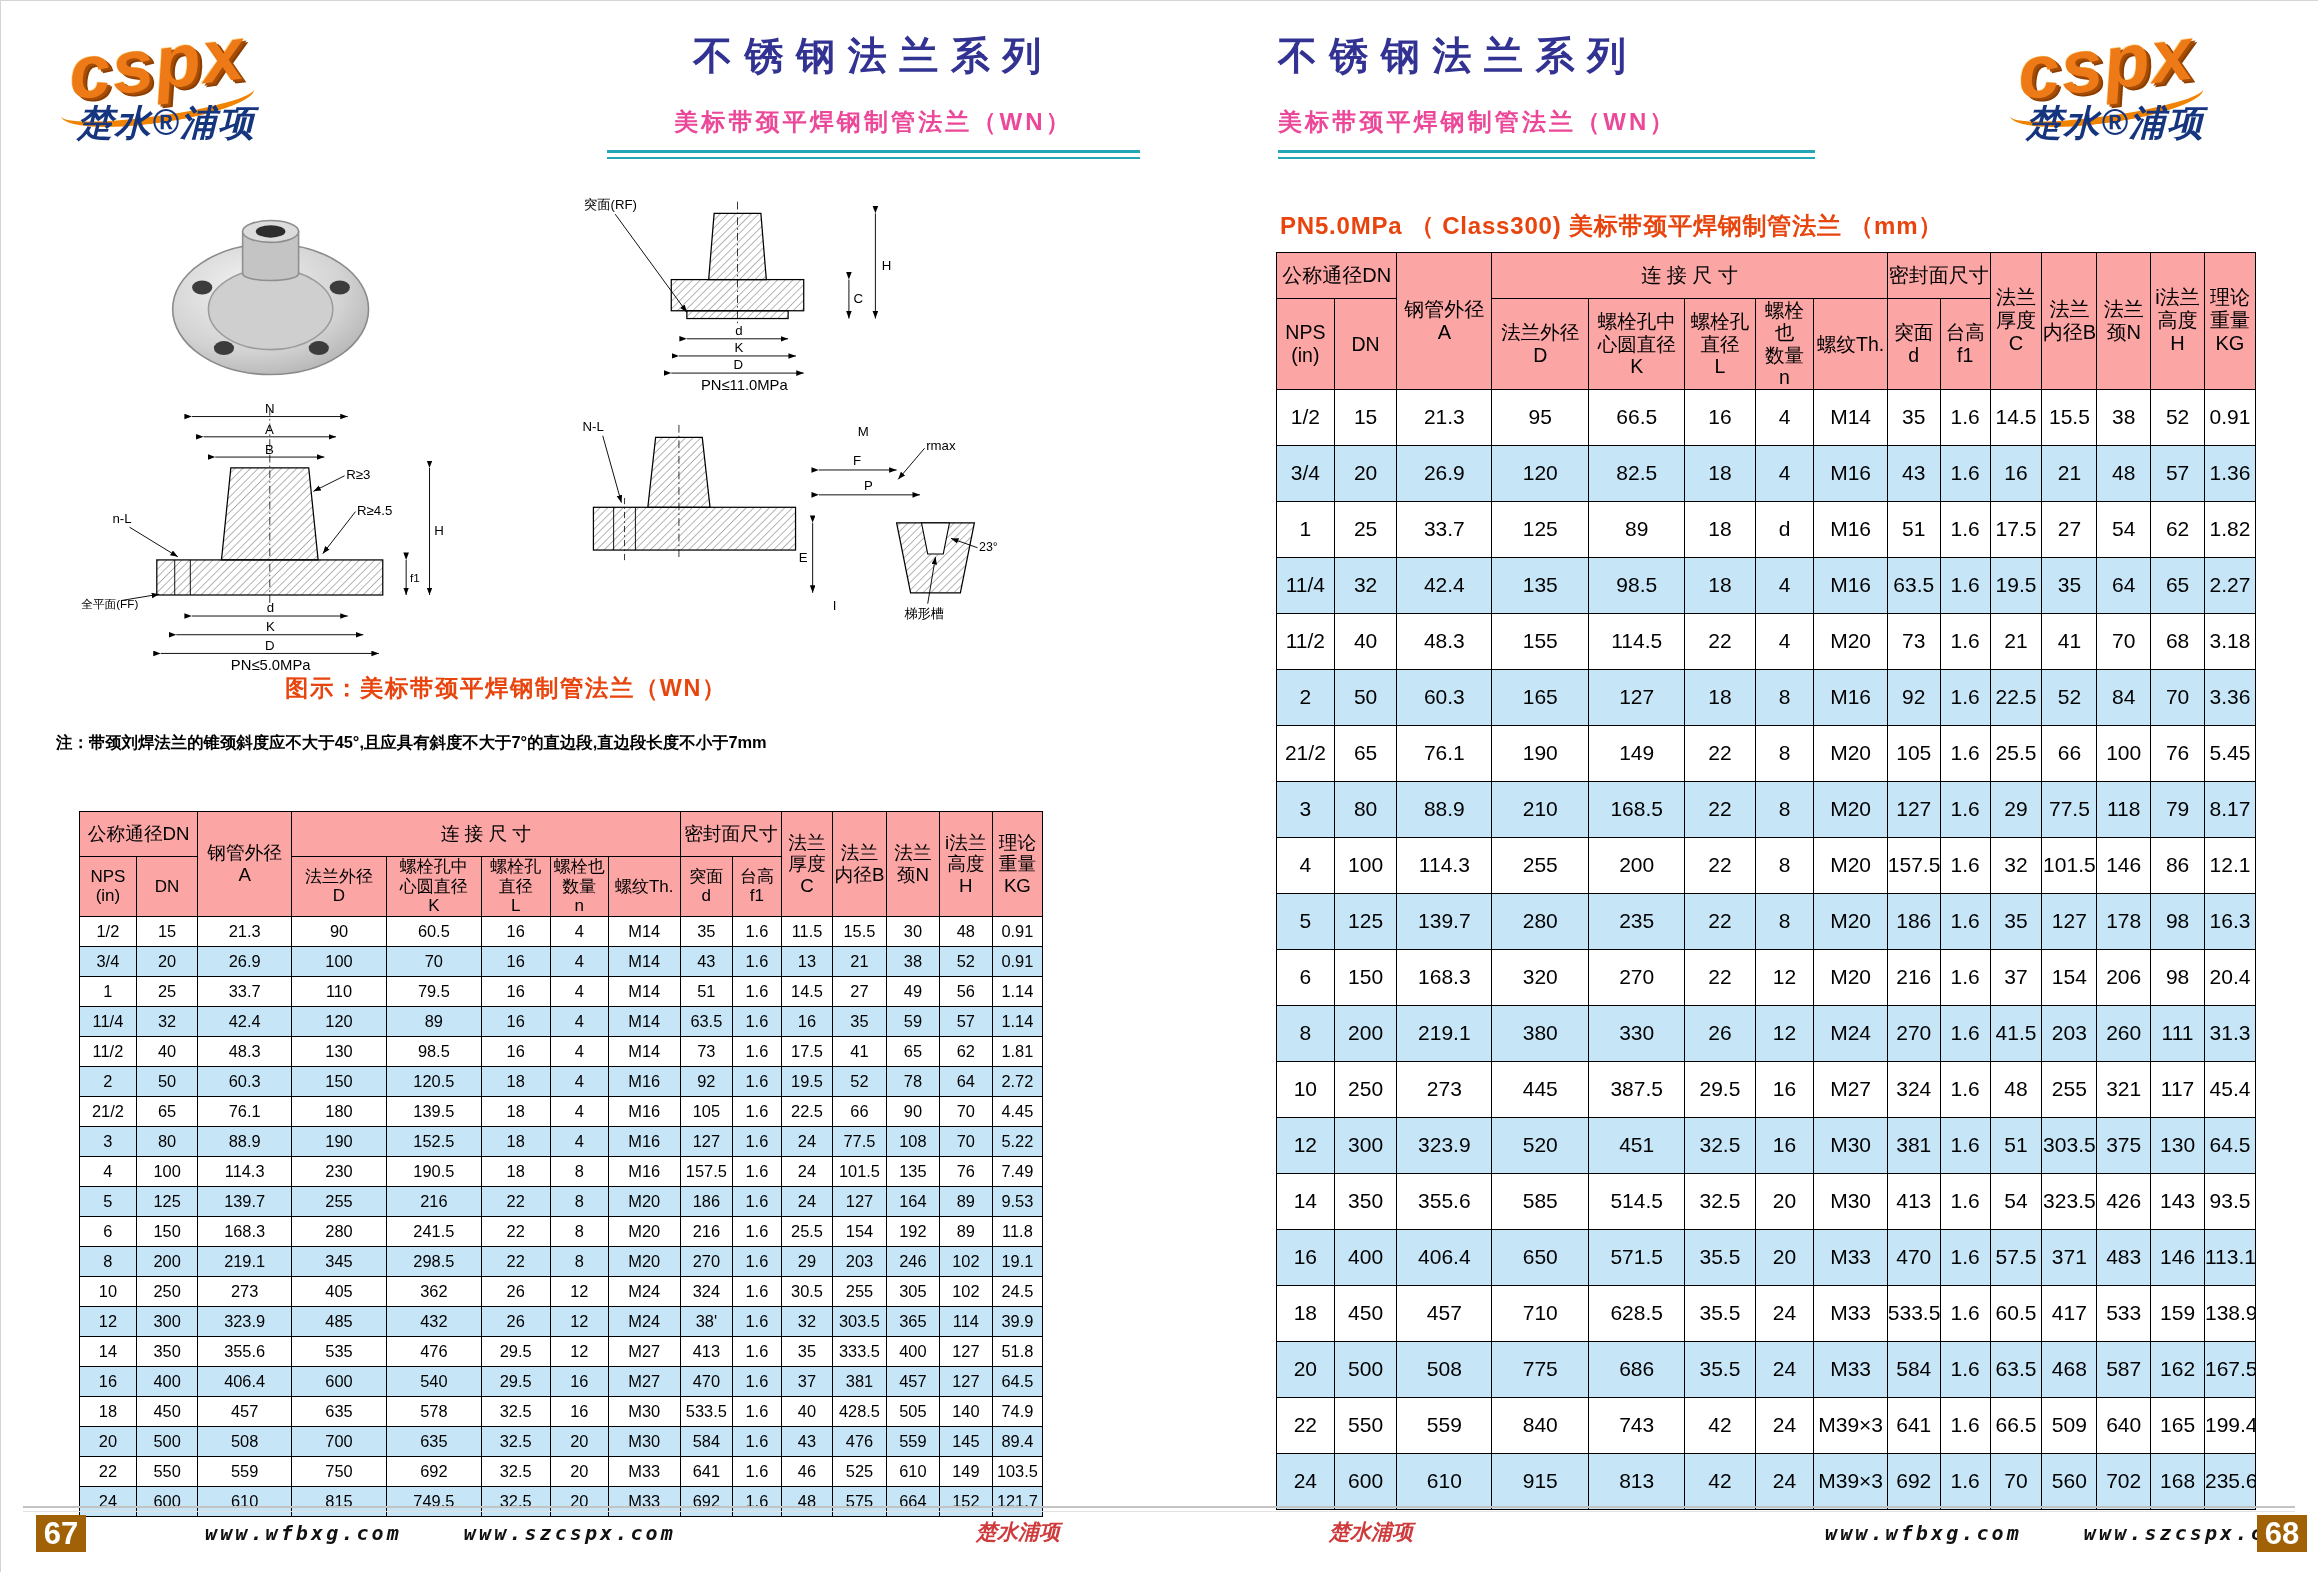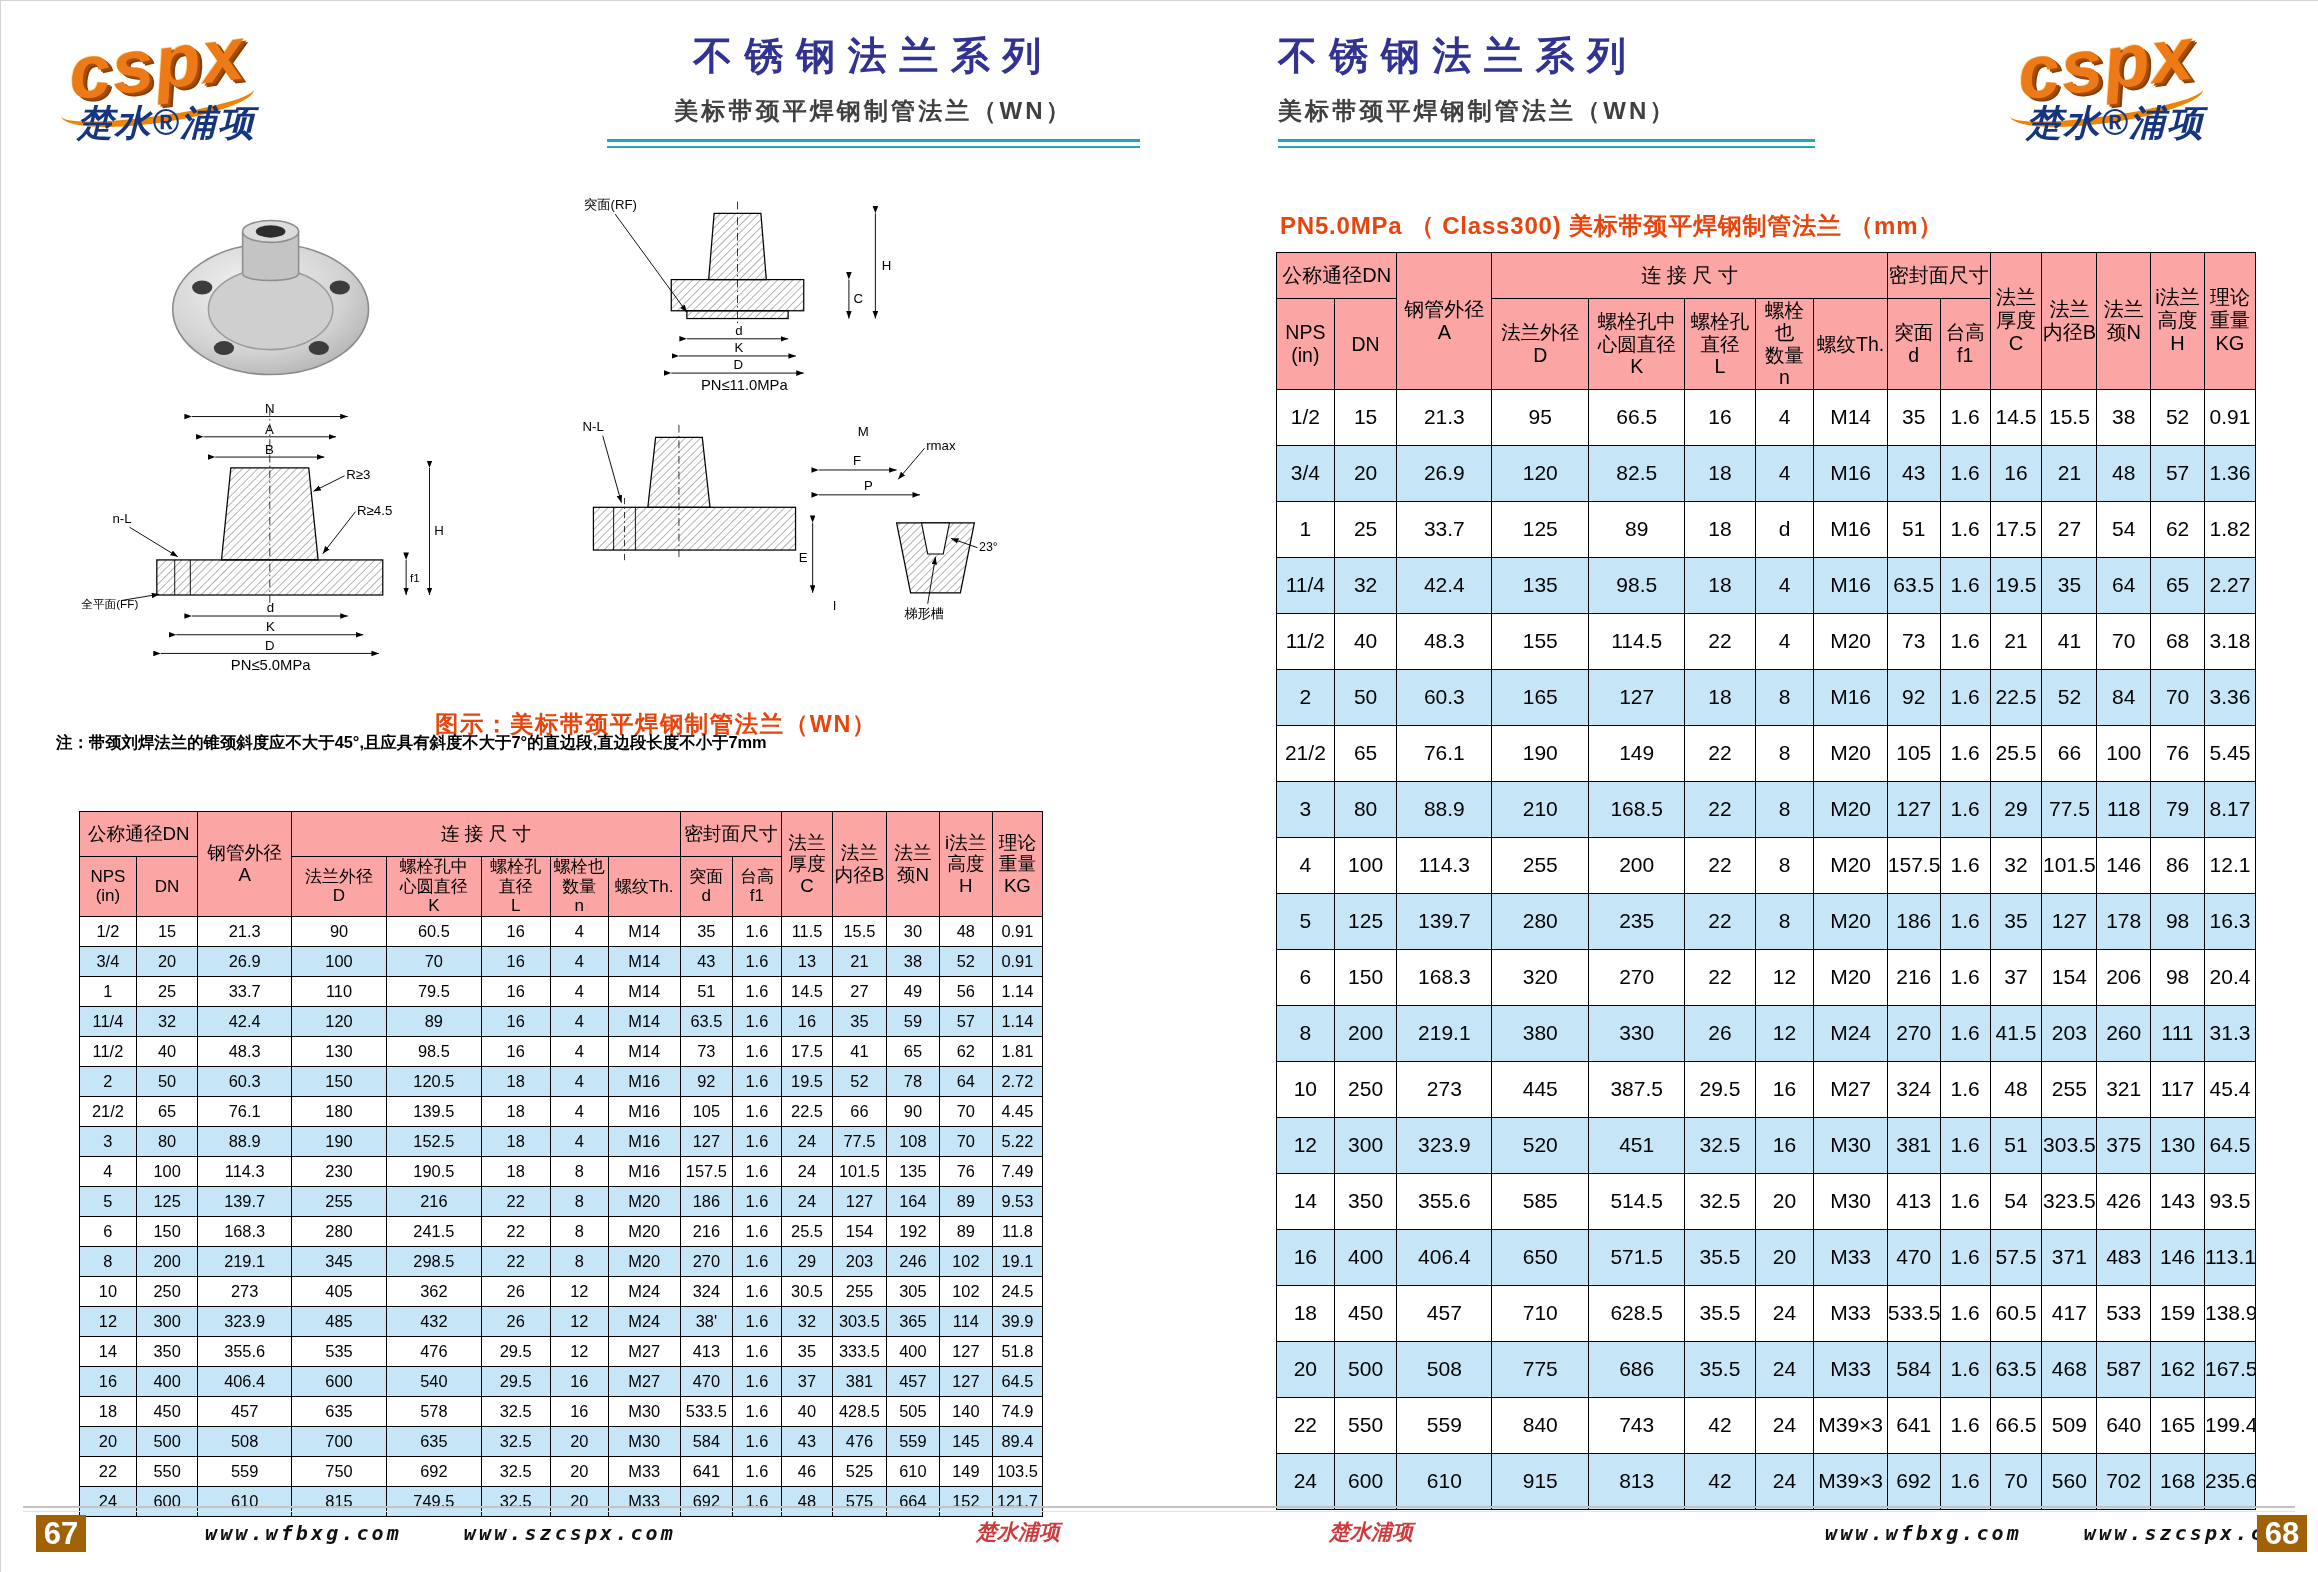--- a/index.html
+++ b/index.html
@@ -9,27 +9,27 @@
   .logo{position:absolute;width:296px;height:132px;}
   .logo-cspx{position:absolute;left:22px;top:-4.7px;font-size:75px;font-weight:bold;font-style:italic;
              color:#ed7a17;transform:rotate(-7deg);letter-spacing:1.6px;
              text-shadow:2.3px 2.3px 0 #a64d05,3.9px 3.9px 0 #8c3d00,-0.8px -0.8px 0 #ffd98f;}
   .logo-swoosh{position:absolute;left:14px;top:58px;width:195px;height:34px;border:none;
                border-bottom:7px solid #f08300;border-radius:50%;transform:rotate(-8deg);}
   .logo-sub{position:absolute;left:31px;top:75px;font-size:36px;font-weight:bold;font-style:italic;
             color:#16357f;letter-spacing:1.6px;}
   .title-block{position:absolute;}
   .page-title{font-size:39px;font-weight:bold;color:#323293;letter-spacing:12.5px;line-height:1.1;}
-  .page-subtitle{font-size:24px;font-weight:bold;color:#404040;letter-spacing:3.1px;margin-top:17px;}
+  .page-subtitle{font-size:24px;font-weight:bold;color:#ec4899;letter-spacing:3.1px;margin-top:28px;}
   .teal-rule{height:3.9px;border-top:3.9px solid #24a6b6;border-bottom:2.3px solid #24a6b6;margin-top:12.5px;}
   
   svg text{font-family:"Liberation Sans",sans-serif;fill:#000;}
   .drawing{position:absolute;}
   
-  .fig-caption{position:absolute;font-size:23.4px;font-weight:bold;color:#e8450e;letter-spacing:1.6px;text-align:right;margin-top:36px;}
+  .fig-caption{position:absolute;font-size:23.4px;font-weight:bold;color:#e8450e;letter-spacing:1.6px;text-align:left;}
   .note{position:absolute;font-size:16.4px;font-weight:bold;color:#000;}
   .tbl-title{position:absolute;font-size:24px;font-weight:bold;color:#e8450e;letter-spacing:0.8px;}
   
   table.dtable{position:absolute;border-collapse:collapse;table-layout:fixed;background:#fff;}
   .dtable th,.dtable td{border:1.6px solid #000;text-align:center;vertical-align:middle;padding:0;overflow:hidden;}
   .dtable th{background:#fca5a5;font-weight:normal;white-space:pre-line;line-height:1.15;}
   .dtable tr.alt td{background:#c6e6f8;}
   table.left-t{left:78px;top:810px;width:964px;}
   table.left-t th{font-size:17px;}
   table.left-t tr.h1 th{height:44px;font-size:18.7px;}

